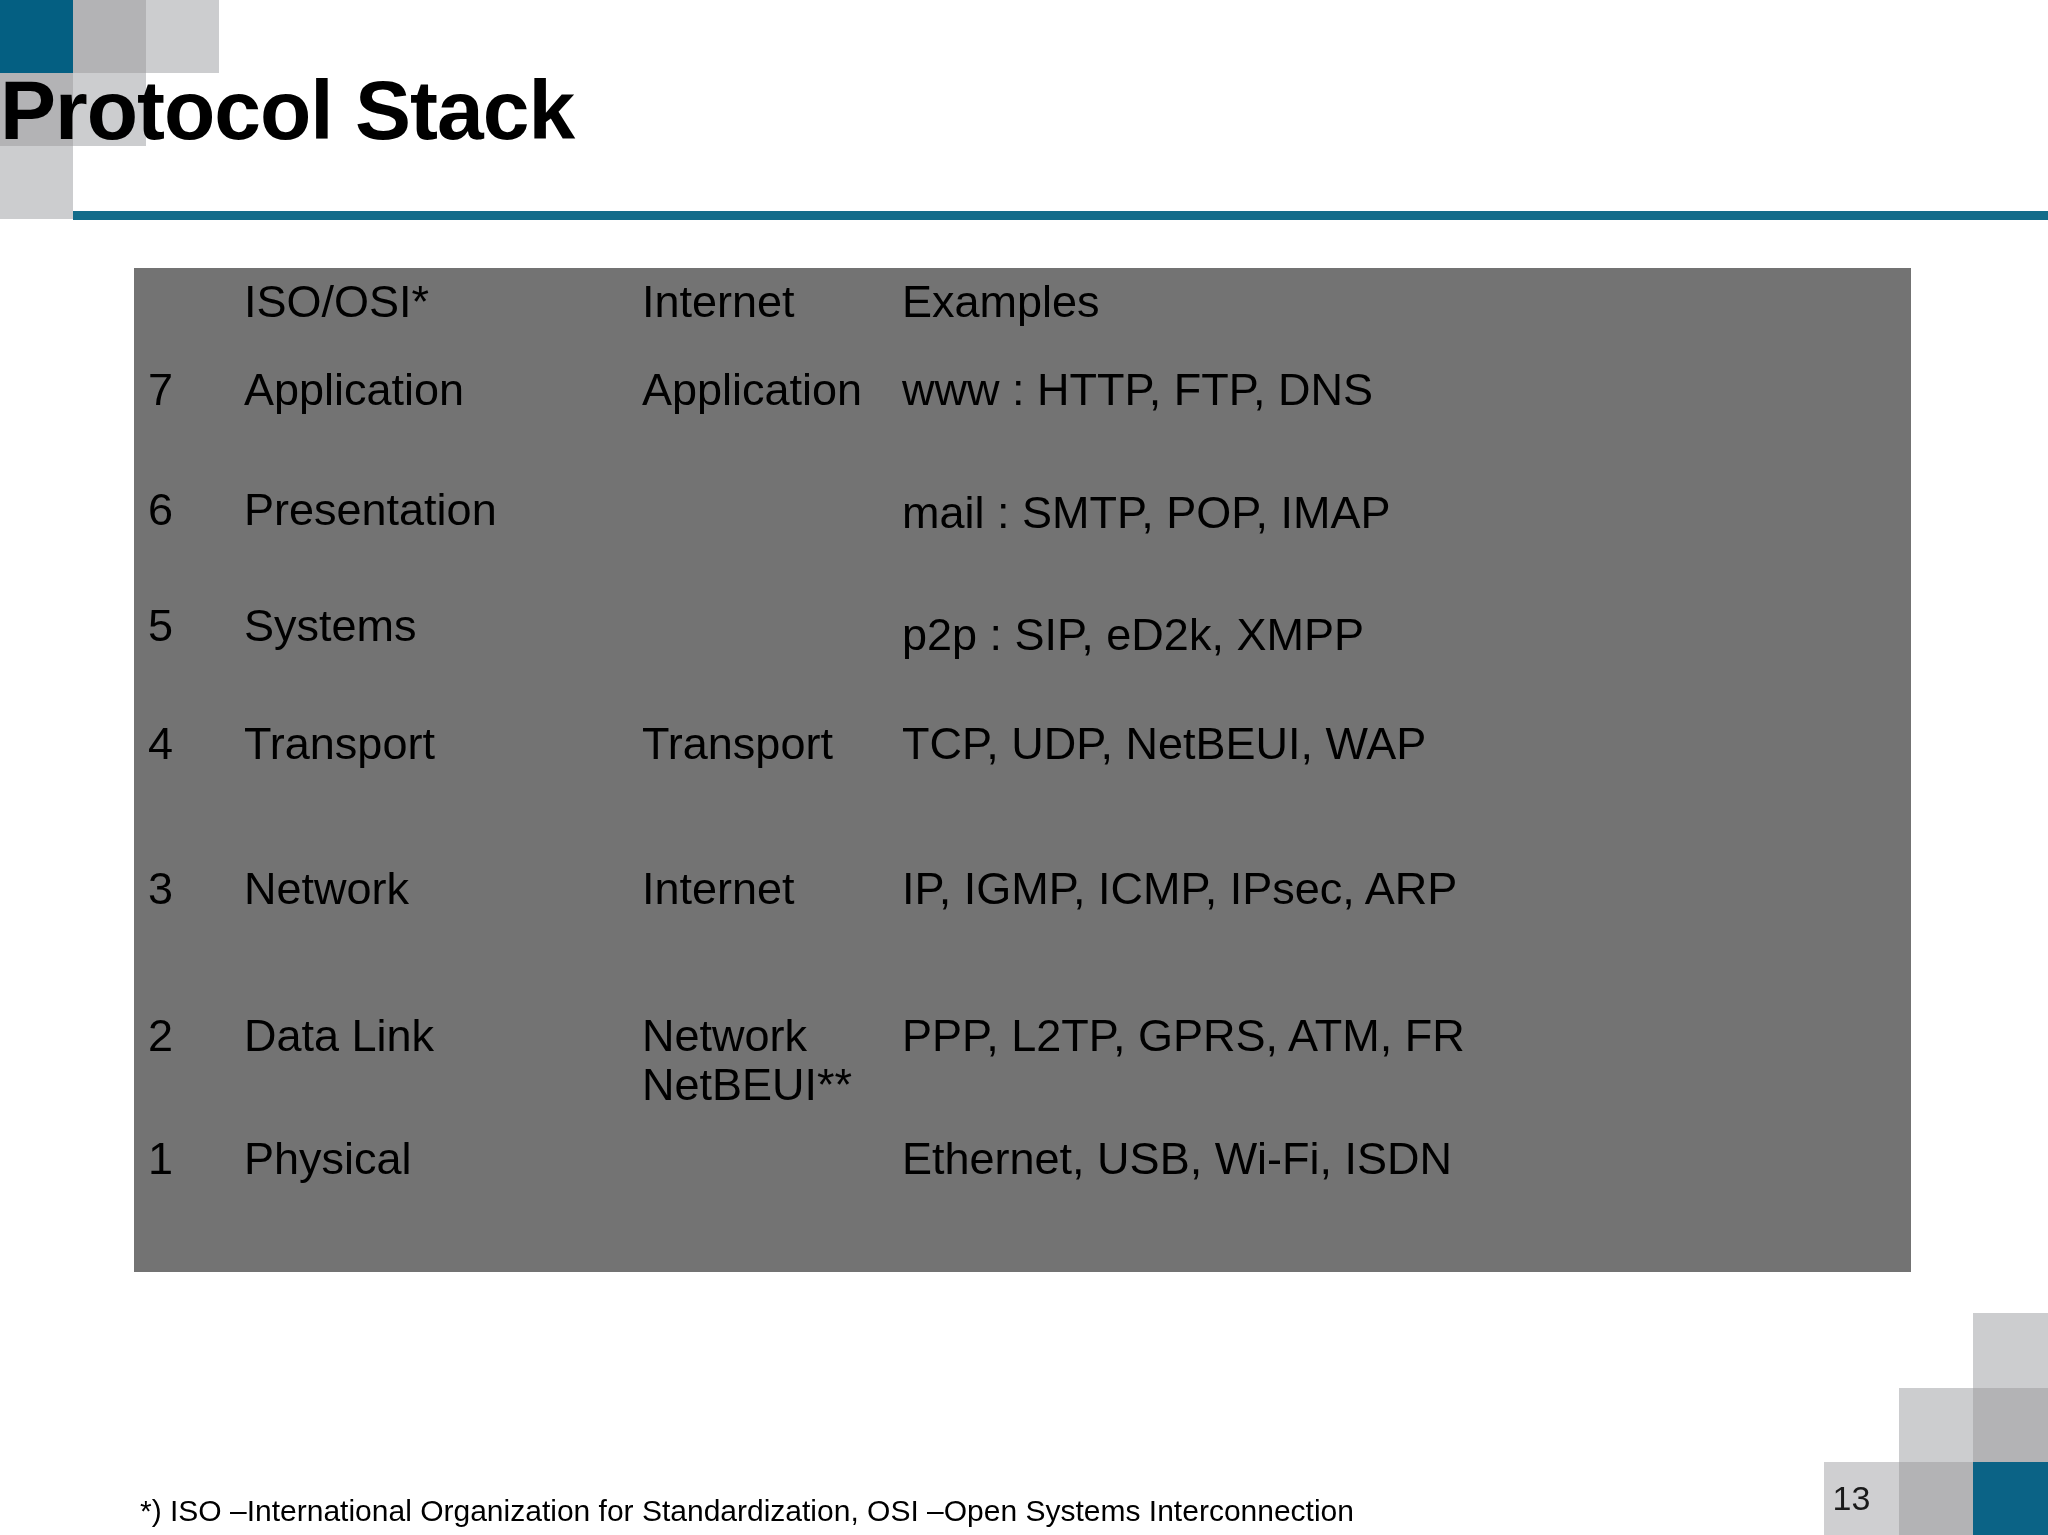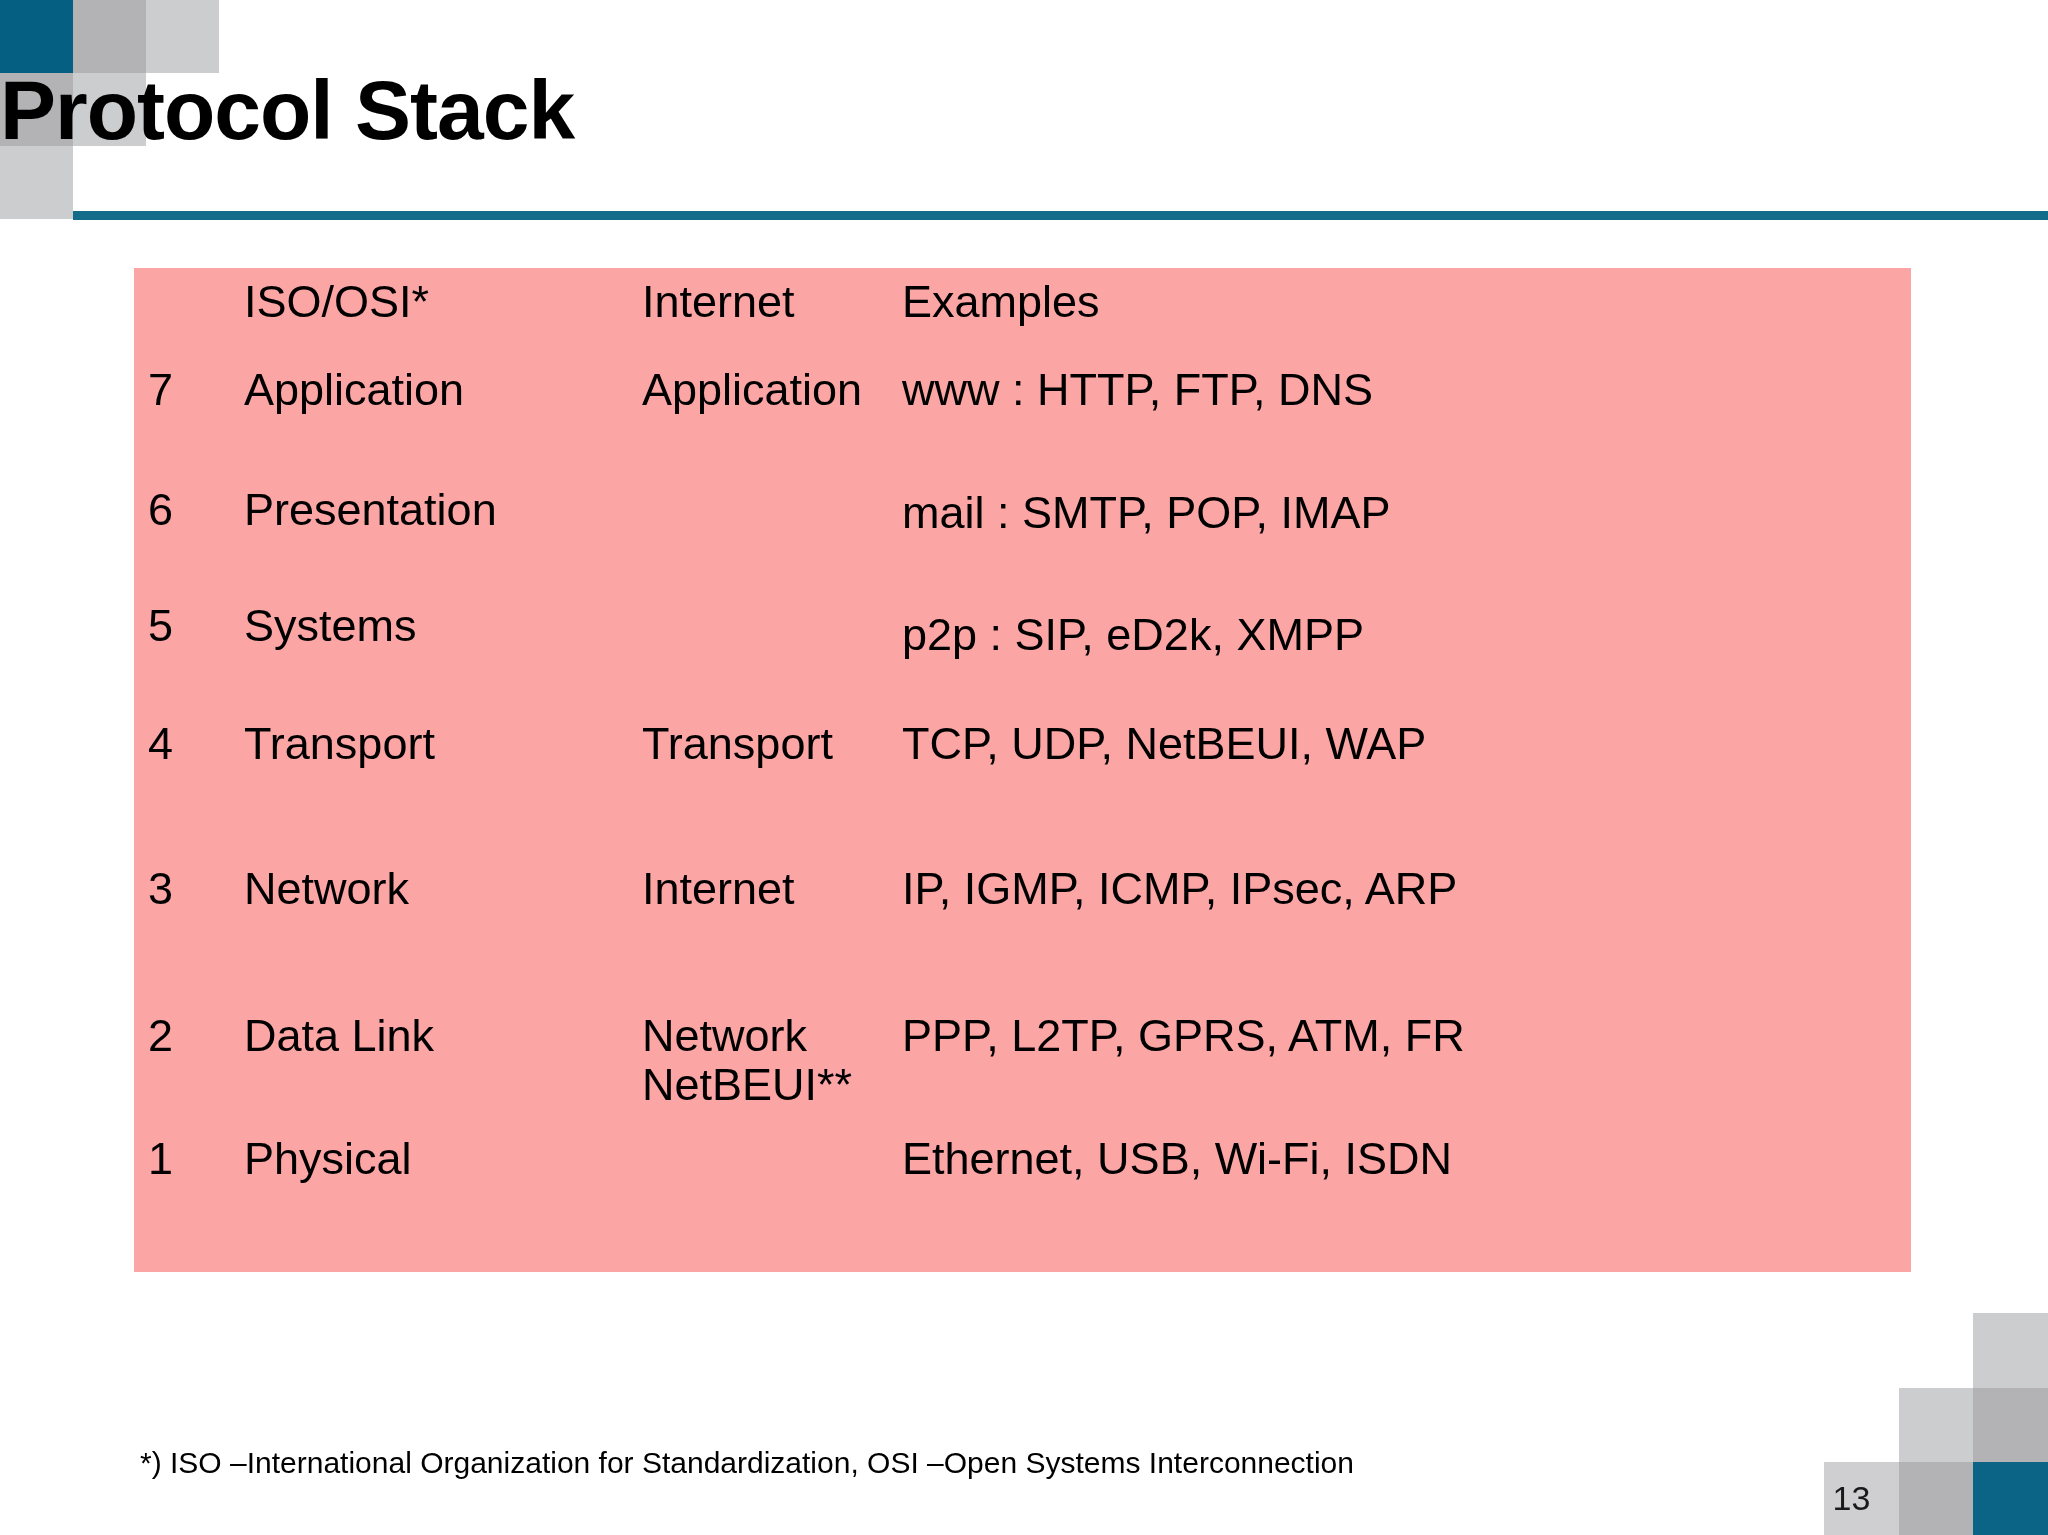--- a/index.html
+++ b/index.html
@@ -63,21 +63,21 @@
     width: 1777px;
     border-collapse: collapse;
     table-layout: fixed;
     font-size: 45px;
     line-height: 1.08;
   }
   .stack-table td {
     vertical-align: top;
     padding: 10px 0 0 14px;
     border: 0;
-    background: #fca5a5;
+    background: #737373;
   }
 
   
   .col-num { width: 96px; }
   .col-iso { width: 398px; }
   .col-net { width: 260px; }
   .col-ex  { width: 1023px; }
 
   
   .bt-thick { border-top: 6px solid #b3b3b5; }
@@ -99,21 +99,21 @@
   .r-5     td { height: 108px; }
   .r-4     td { height: 135px; }
   .r-3     td { height: 137px; }
   .r-2     td { height: 113px; }
   .r-1     td { height: 137px; }
 
   
   .footnotes {
     position: absolute;
     left: 140px;
-    top: 1444px;
+    top: 1492px;
     font-size: 30px;
     line-height: 1.28;
     white-space: nowrap;
   }
   .footnote-line { display: block; }
 
   
   .page-number {
     position: absolute;
     left: 1824px;

